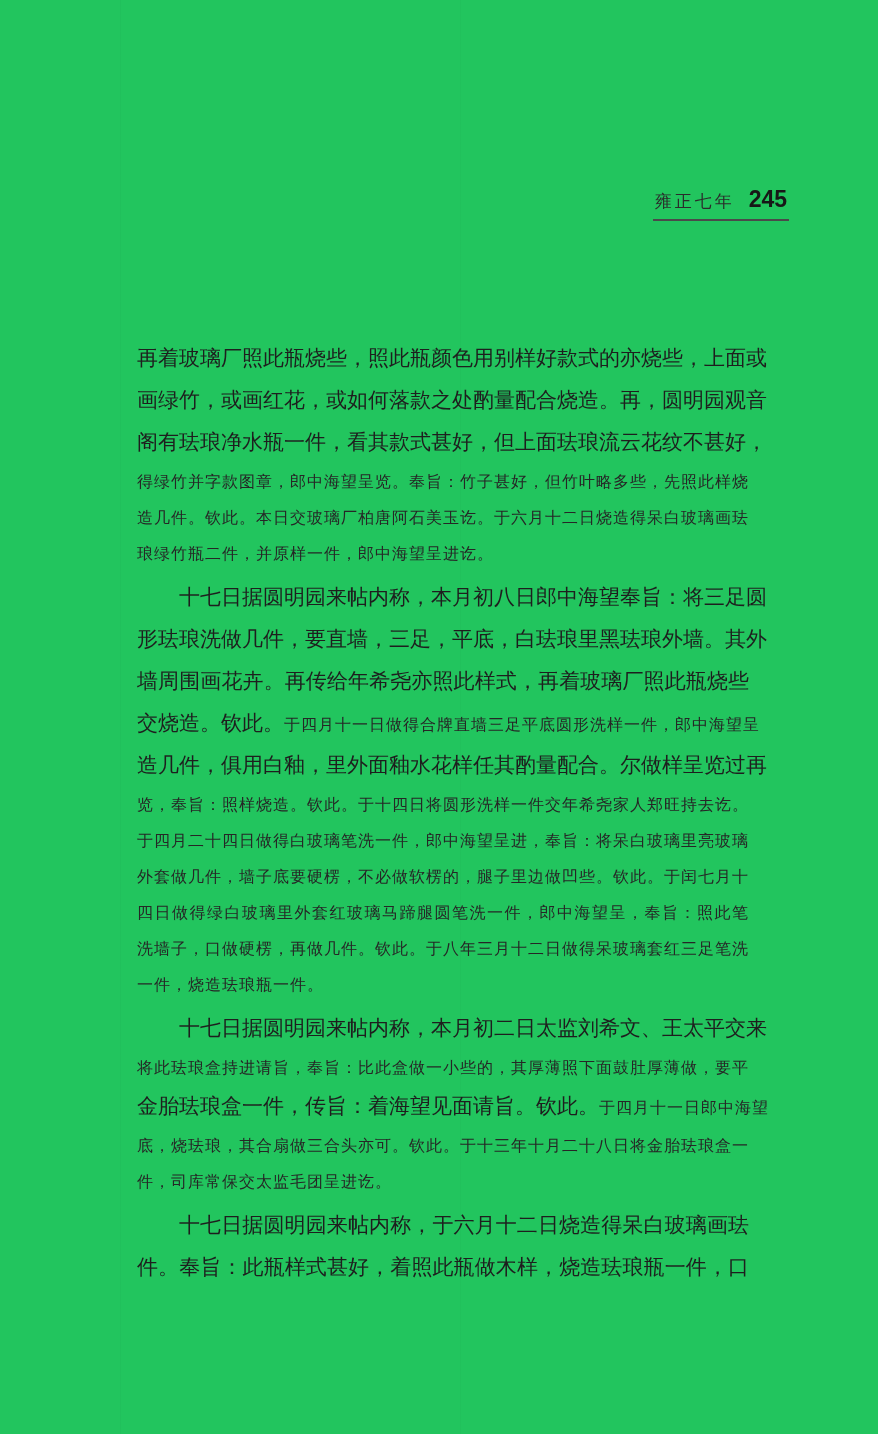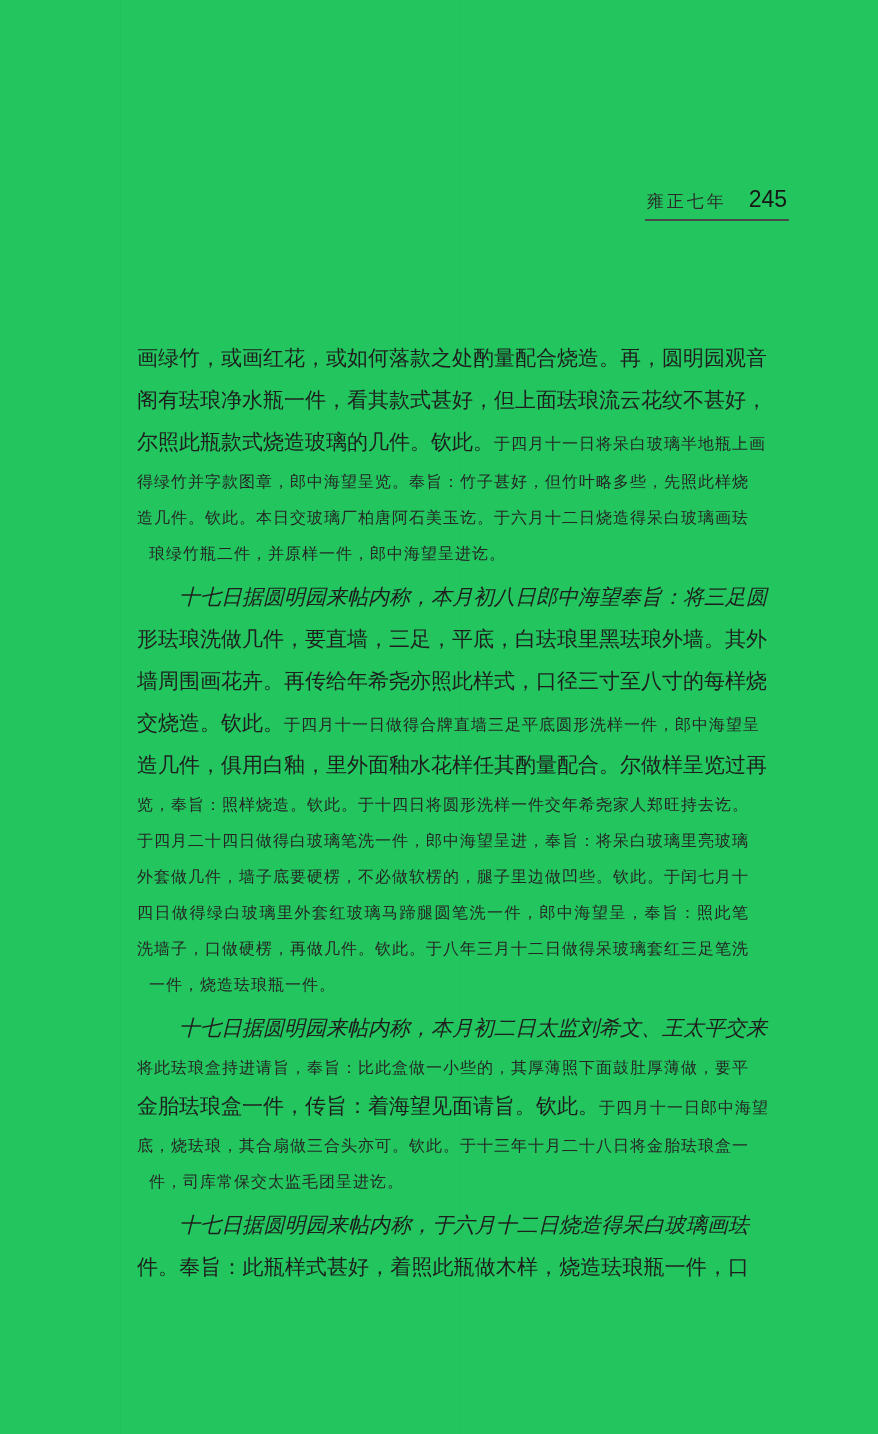--- a/index.html
+++ b/index.html
@@ -36,41 +36,41 @@
     padding: 0 2px 6px 2px;
   }
   .running-title {
     font-size: 17px;
     letter-spacing: 3px;
     color: #2b2b2b;
   }
   .page-number {
     font-family: "Liberation Sans", "DejaVu Sans", sans-serif;
     font-size: 23px;
-    font-weight: normal;
-    margin-left: 22px;
+    font-weight: bold;
+    margin-left: 14px;
     color: #171717;
   }
   .body-text {
     position: absolute;
     left: 137px;
     top: 338px;
     width: 612px;
   }
   .para + .para { margin-top: 5px; }
   .line {
     text-align: justify;
     text-align-last: justify;
     text-justify: inter-character;
     white-space: nowrap;
   }
-  .line.no-just { text-align-last: left; margin-left: 12px; }
+  .line.no-just { text-align-last: left; }
   .line-lg { line-height: 40px; }
   .line-sm { line-height: 36px; }
-  .line.indent { text-indent: 42px; font-style: italic; }
+  .line.indent { text-indent: 42px; }
   .lg {
     font-size: 21px;
     color: #1e1e1e;
   }
   .sm {
     font-size: 16px;
     letter-spacing: 1px;
     color: #262626;
   }
 </style>
@@ -79,31 +79,31 @@
 
 <div class="page">
 
   <div class="header">
     <span class="running-title">雍正七年</span>
     <span class="page-number">245</span>
   </div>
 
   <div class="body-text">
       <div class="para">
+        <div class="line line-lg"><span class="lg">再着玻璃厂照此瓶烧些，照此瓶颜色用别样好款式的亦烧些，上面或</span></div>
         <div class="line line-lg"><span class="lg">画绿竹，或画红花，或如何落款之处酌量配合烧造。再，圆明园观音</span></div>
         <div class="line line-lg"><span class="lg">阁有珐琅净水瓶一件，看其款式甚好，但上面珐琅流云花纹不甚好，</span></div>
-        <div class="line line-lg"><span class="lg">尔照此瓶款式烧造玻璃的几件。钦此。</span><span class="sm">于四月十一日将呆白玻璃半地瓶上画</span></div>
         <div class="line line-sm"><span class="sm">得绿竹并字款图章，郎中海望呈览。奉旨：竹子甚好，但竹叶略多些，先照此样烧</span></div>
         <div class="line line-sm"><span class="sm">造几件。钦此。本日交玻璃厂柏唐阿石美玉讫。于六月十二日烧造得呆白玻璃画珐</span></div>
         <div class="line line-sm no-just"><span class="sm">琅绿竹瓶二件，并原样一件，郎中海望呈进讫。</span></div>
       </div>
       <div class="para">
         <div class="line line-lg indent"><span class="lg">十七日据圆明园来帖内称，本月初八日郎中海望奉旨：将三足圆</span></div>
         <div class="line line-lg"><span class="lg">形珐琅洗做几件，要直墙，三足，平底，白珐琅里黑珐琅外墙。其外</span></div>
-        <div class="line line-lg"><span class="lg">墙周围画花卉。再传给年希尧亦照此样式，口径三寸至八寸的每样烧</span></div>
+        <div class="line line-lg"><span class="lg">墙周围画花卉。再传给年希尧亦照此样式，再着玻璃厂照此瓶烧些</span></div>
         <div class="line line-lg"><span class="lg">交烧造。钦此。</span><span class="sm">于四月十一日做得合牌直墙三足平底圆形洗样一件，郎中海望呈</span></div>
         <div class="line line-lg"><span class="lg">造几件，俱用白釉，里外面釉水花样任其酌量配合。尔做样呈览过再</span></div>
         <div class="line line-sm"><span class="sm">览，奉旨：照样烧造。钦此。于十四日将圆形洗样一件交年希尧家人郑旺持去讫。</span></div>
         <div class="line line-sm"><span class="sm">于四月二十四日做得白玻璃笔洗一件，郎中海望呈进，奉旨：将呆白玻璃里亮玻璃</span></div>
         <div class="line line-sm"><span class="sm">外套做几件，墙子底要硬楞，不必做软楞的，腿子里边做凹些。钦此。于闰七月十</span></div>
         <div class="line line-sm"><span class="sm">四日做得绿白玻璃里外套红玻璃马蹄腿圆笔洗一件，郎中海望呈，奉旨：照此笔</span></div>
         <div class="line line-sm"><span class="sm">洗墙子，口做硬楞，再做几件。钦此。于八年三月十二日做得呆玻璃套红三足笔洗</span></div>
         <div class="line line-sm no-just"><span class="sm">一件，烧造珐琅瓶一件。</span></div>
       </div>
       <div class="para">

